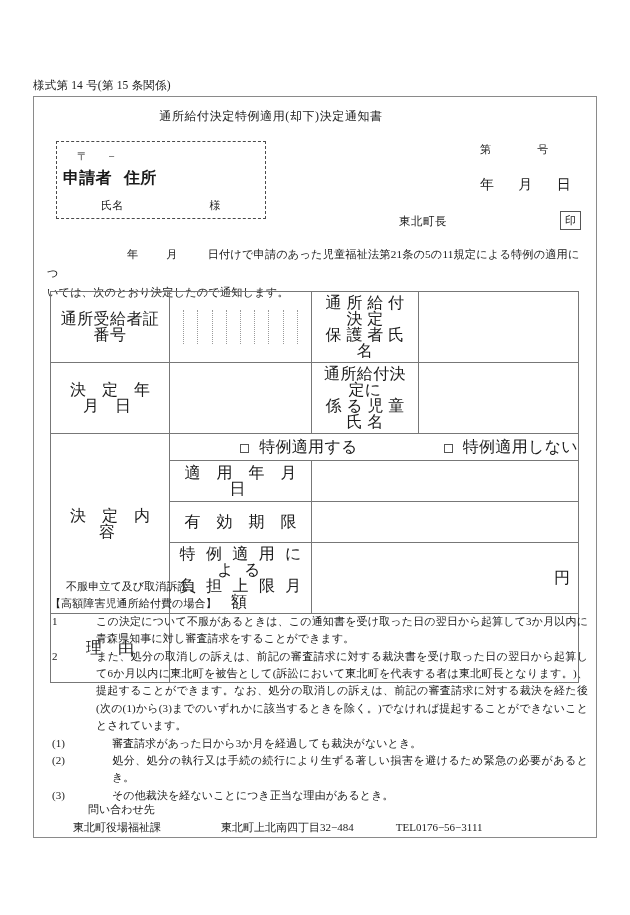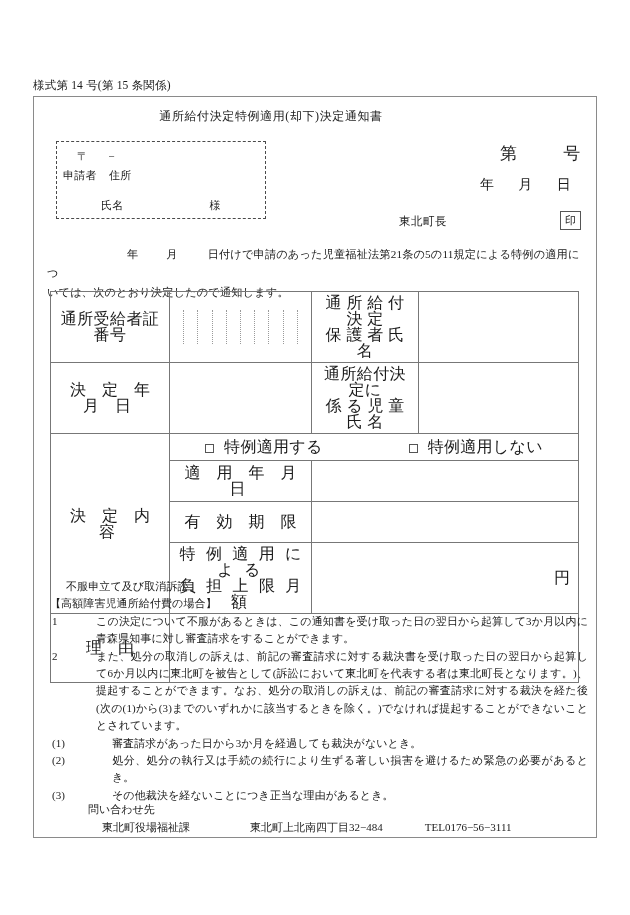--- a/index.html
+++ b/index.html
@@ -71,42 +71,42 @@
     left: 20px;
     top: 7px;
     font-size: 11px;
     letter-spacing: 0.3px;
   }
   .ap-zip .dash { margin-left: 20px; }
   .ap-addr {
     position: absolute;
     left: 6px;
     top: 26px;
-    font-size: 11px;
-    letter-spacing: 0.3px;
+    font-size: 16px;
+    letter-spacing: 0.3px;
+    font-weight: bold;
   }
   .ap-addr .lbl2 { margin-left: 12px; }
   .ap-name {
     position: absolute;
     left: 44px;
     top: 56px;
     font-size: 11px;
     letter-spacing: 0.3px;
   }
   .ap-name .sama { margin-left: 86px; }
 
   
   .doc-no {
     position: absolute;
     left: 480px;
     top: 142px;
-    font-size: 17px;
+    font-size: 11px;
     white-space: nowrap;
     letter-spacing: 0.3px;
-    margin-left: 20px;
   }
   .doc-no .gou { margin-left: 46px; }
   .doc-date {
     position: absolute;
     left: 480px;
     top: 176px;
     font-size: 14px;
     white-space: nowrap;
     letter-spacing: 0.3px;
   }
@@ -186,21 +186,21 @@
   .segbox i {
     flex: 1 1 0;
     border-right: 1px dotted #9a9a9a;
     display: block;
   }
   .segbox i:last-child { border-right: none; }
 
   
   .ckrow {
     padding: 5px 0 !important;
-    text-align: center;
+    text-align: right;
   }
   .ck {
     display: inline-block;
     width: 9px;
     height: 9px;
     border: 1px solid #555;
     box-sizing: border-box;
     vertical-align: -1px;
     margin-right: 10px;
   }
@@ -242,21 +242,21 @@
   
   .contact {
     position: absolute;
     left: 50px;
     top: 800px;
     width: 540px;
     font-size: 11px;
     line-height: 18px;
   }
   .contact .c-head { margin-left: 38px; }
-  .contact .c-body { margin-left: 52px; white-space: nowrap; }
+  .contact .c-body { margin-left: 23px; white-space: nowrap; }
   .contact .c-body .g1 { display: inline-block; width: 60px; }
   .contact .c-body .g2 { display: inline-block; width: 42px; }
 </style>
 </head>
 <body>
 
 <div class="page">
 
   <div class="form-no">様式第 14 号(第 15 条関係)</div>
 

